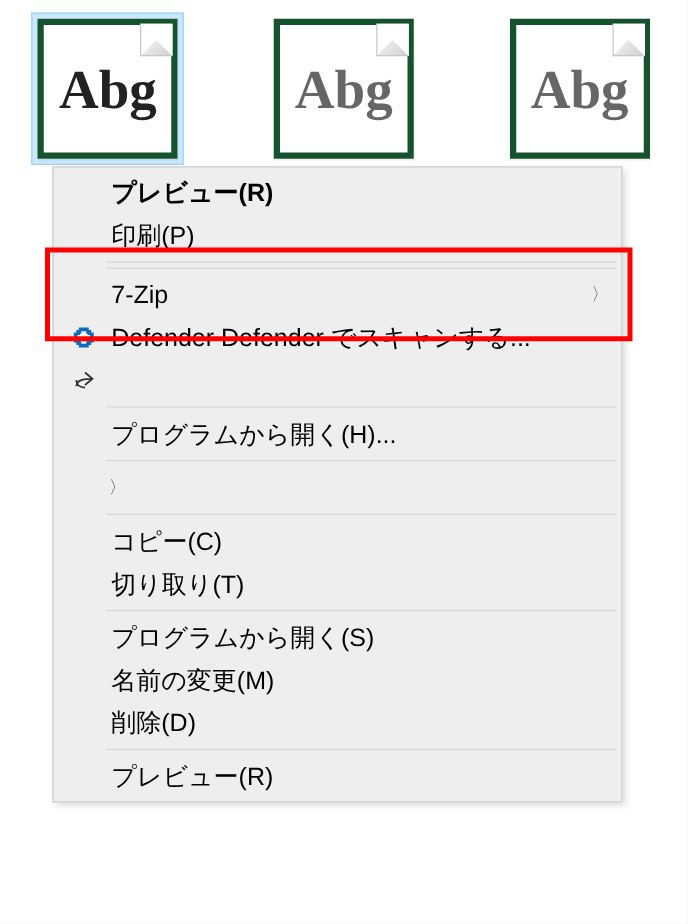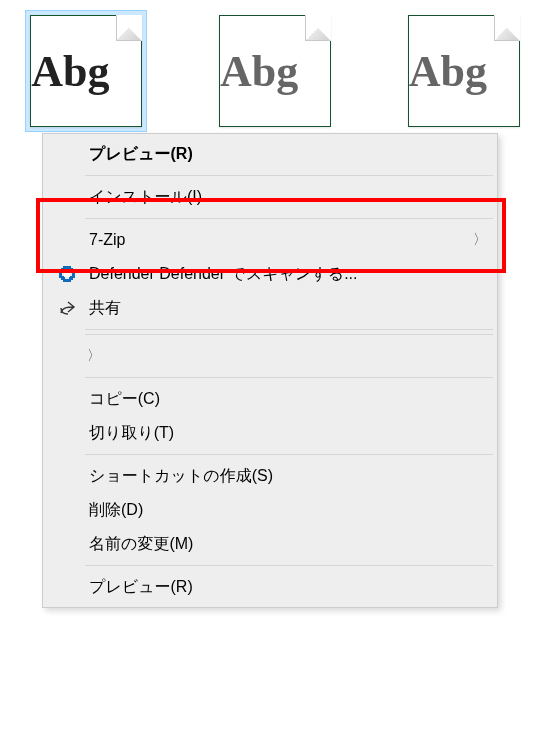--- a/index.html
+++ b/index.html
@@ -31,24 +31,25 @@
       border: 1px solid #99d1ff;
     }
     .file-icon-wrap {
       padding: 4px;
       border: 1px solid transparent;
     }
     .file-icon {
       width: 112px;
       height: 112px;
       background: #ffffff;
-      border: 1px solid #14532d;
+      border: 5px solid #14532d;
       position: relative;
       display: flex;
       align-items: center;
+      justify-content: center;
       box-shadow: 0 1px 2px rgba(0,0,0,0.1);
     }
     .file-icon .fold {
       position: absolute;
       top: -1px;
       right: -1px;
       width: 26px;
       height: 26px;
       background: linear-gradient(135deg, #ffffff 0%, #ffffff 50%, #e8e8e8 50%, #d0d0d0 100%);
       border-left: 1px solid #c8c8c8;
@@ -99,21 +100,21 @@
       width: 28px;
       display: flex;
       align-items: center;
       justify-content: center;
       flex-shrink: 0;
     }
     .menu-text {
       flex: 1;
       padding-left: 8px;
       color: #000;
-      font-size: 16px;
+      font-size: 20px;
     }
     .menu-item.bold .menu-text {
       font-weight: 700;
     }
     .menu-arrow {
       width: 20px;
       text-align: right;
       font-size: 14px;
       color: #555;
     }
@@ -165,25 +166,25 @@
     <div class="file-label" style="white-space:pre-line;">JKjp-Li
 f</div>
   </div>
 </div>
 
 <div class="context-menu">
   <div class="menu-item bold">
     <span class="menu-icon"></span>
     <span class="menu-text">プレビュー(R)</span>
   </div>
-  <div class="menu-sep"></div>
-  <div class="menu-item">
-    <span class="menu-icon"></span>
-    <span class="menu-text">インストール(I)</span>
-  </div>
+  <div class="menu-item">
+    <span class="menu-icon"></span>
+    <span class="menu-text">印刷(P)</span>
+  </div>
+  <div class="menu-sep"></div>
   <div class="menu-sep"></div>
   <div class="menu-item">
     <span class="menu-icon"></span>
     <span class="menu-text">7-Zip</span>
     <span class="menu-arrow">〉</span>
   </div>
   <div class="menu-item">
     <span class="menu-icon">
       <svg width="18" height="18" viewBox="0 0 18 18">
         <rect x="5" y="1" width="8" height="3" fill="#0f6cbd"></rect>
@@ -198,50 +199,53 @@
       </svg>
     </span>
     <span class="menu-text">Defender Defender でスキャンする...</span>
   </div>
   <div class="menu-item">
     <span class="menu-icon">
       <svg width="18" height="18" viewBox="0 0 18 18" fill="none" stroke="#333" stroke-width="1.4">
         <path d="M3 9 C3 13 6 15 10 15 M10 3 L16 8 L10 13 M16 8 C8 8 4 9 3 14"></path>
       </svg>
     </span>
-    <span class="menu-text">共有</span>
-  </div>
-  <div class="menu-sep"></div>
+  </div>
+  <div class="menu-sep"></div>
+  <div class="menu-item">
+    <span class="menu-icon"></span>
+    <span class="menu-text">プログラムから開く(H)...</span>
+  </div>
   <div class="menu-sep"></div>
   <div class="menu-item">
     <span class="menu-icon"></span>
     <span class="menu-arrow">〉</span>
   </div>
   <div class="menu-sep"></div>
   <div class="menu-item">
     <span class="menu-icon"></span>
     <span class="menu-text">コピー(C)</span>
   </div>
   <div class="menu-item">
     <span class="menu-icon"></span>
     <span class="menu-text">切り取り(T)</span>
   </div>
   <div class="menu-sep"></div>
   <div class="menu-item">
     <span class="menu-icon"></span>
-    <span class="menu-text">ショートカットの作成(S)</span>
+    <span class="menu-text">プログラムから開く(S)</span>
+  </div>
+  <div class="menu-item">
+    <span class="menu-icon"></span>
+    <span class="menu-text">名前の変更(M)</span>
   </div>
   <div class="menu-item">
     <span class="menu-icon"></span>
     <span class="menu-text">削除(D)</span>
   </div>
-  <div class="menu-item">
-    <span class="menu-icon"></span>
-    <span class="menu-text">名前の変更(M)</span>
-  </div>
   <div class="menu-sep"></div>
   <div class="menu-item">
     <span class="menu-icon"></span>
     <span class="menu-text">プレビュー(R)</span>
   </div>
 </div>
 
 <div class="highlight-box"></div>
 
 </body></html>

